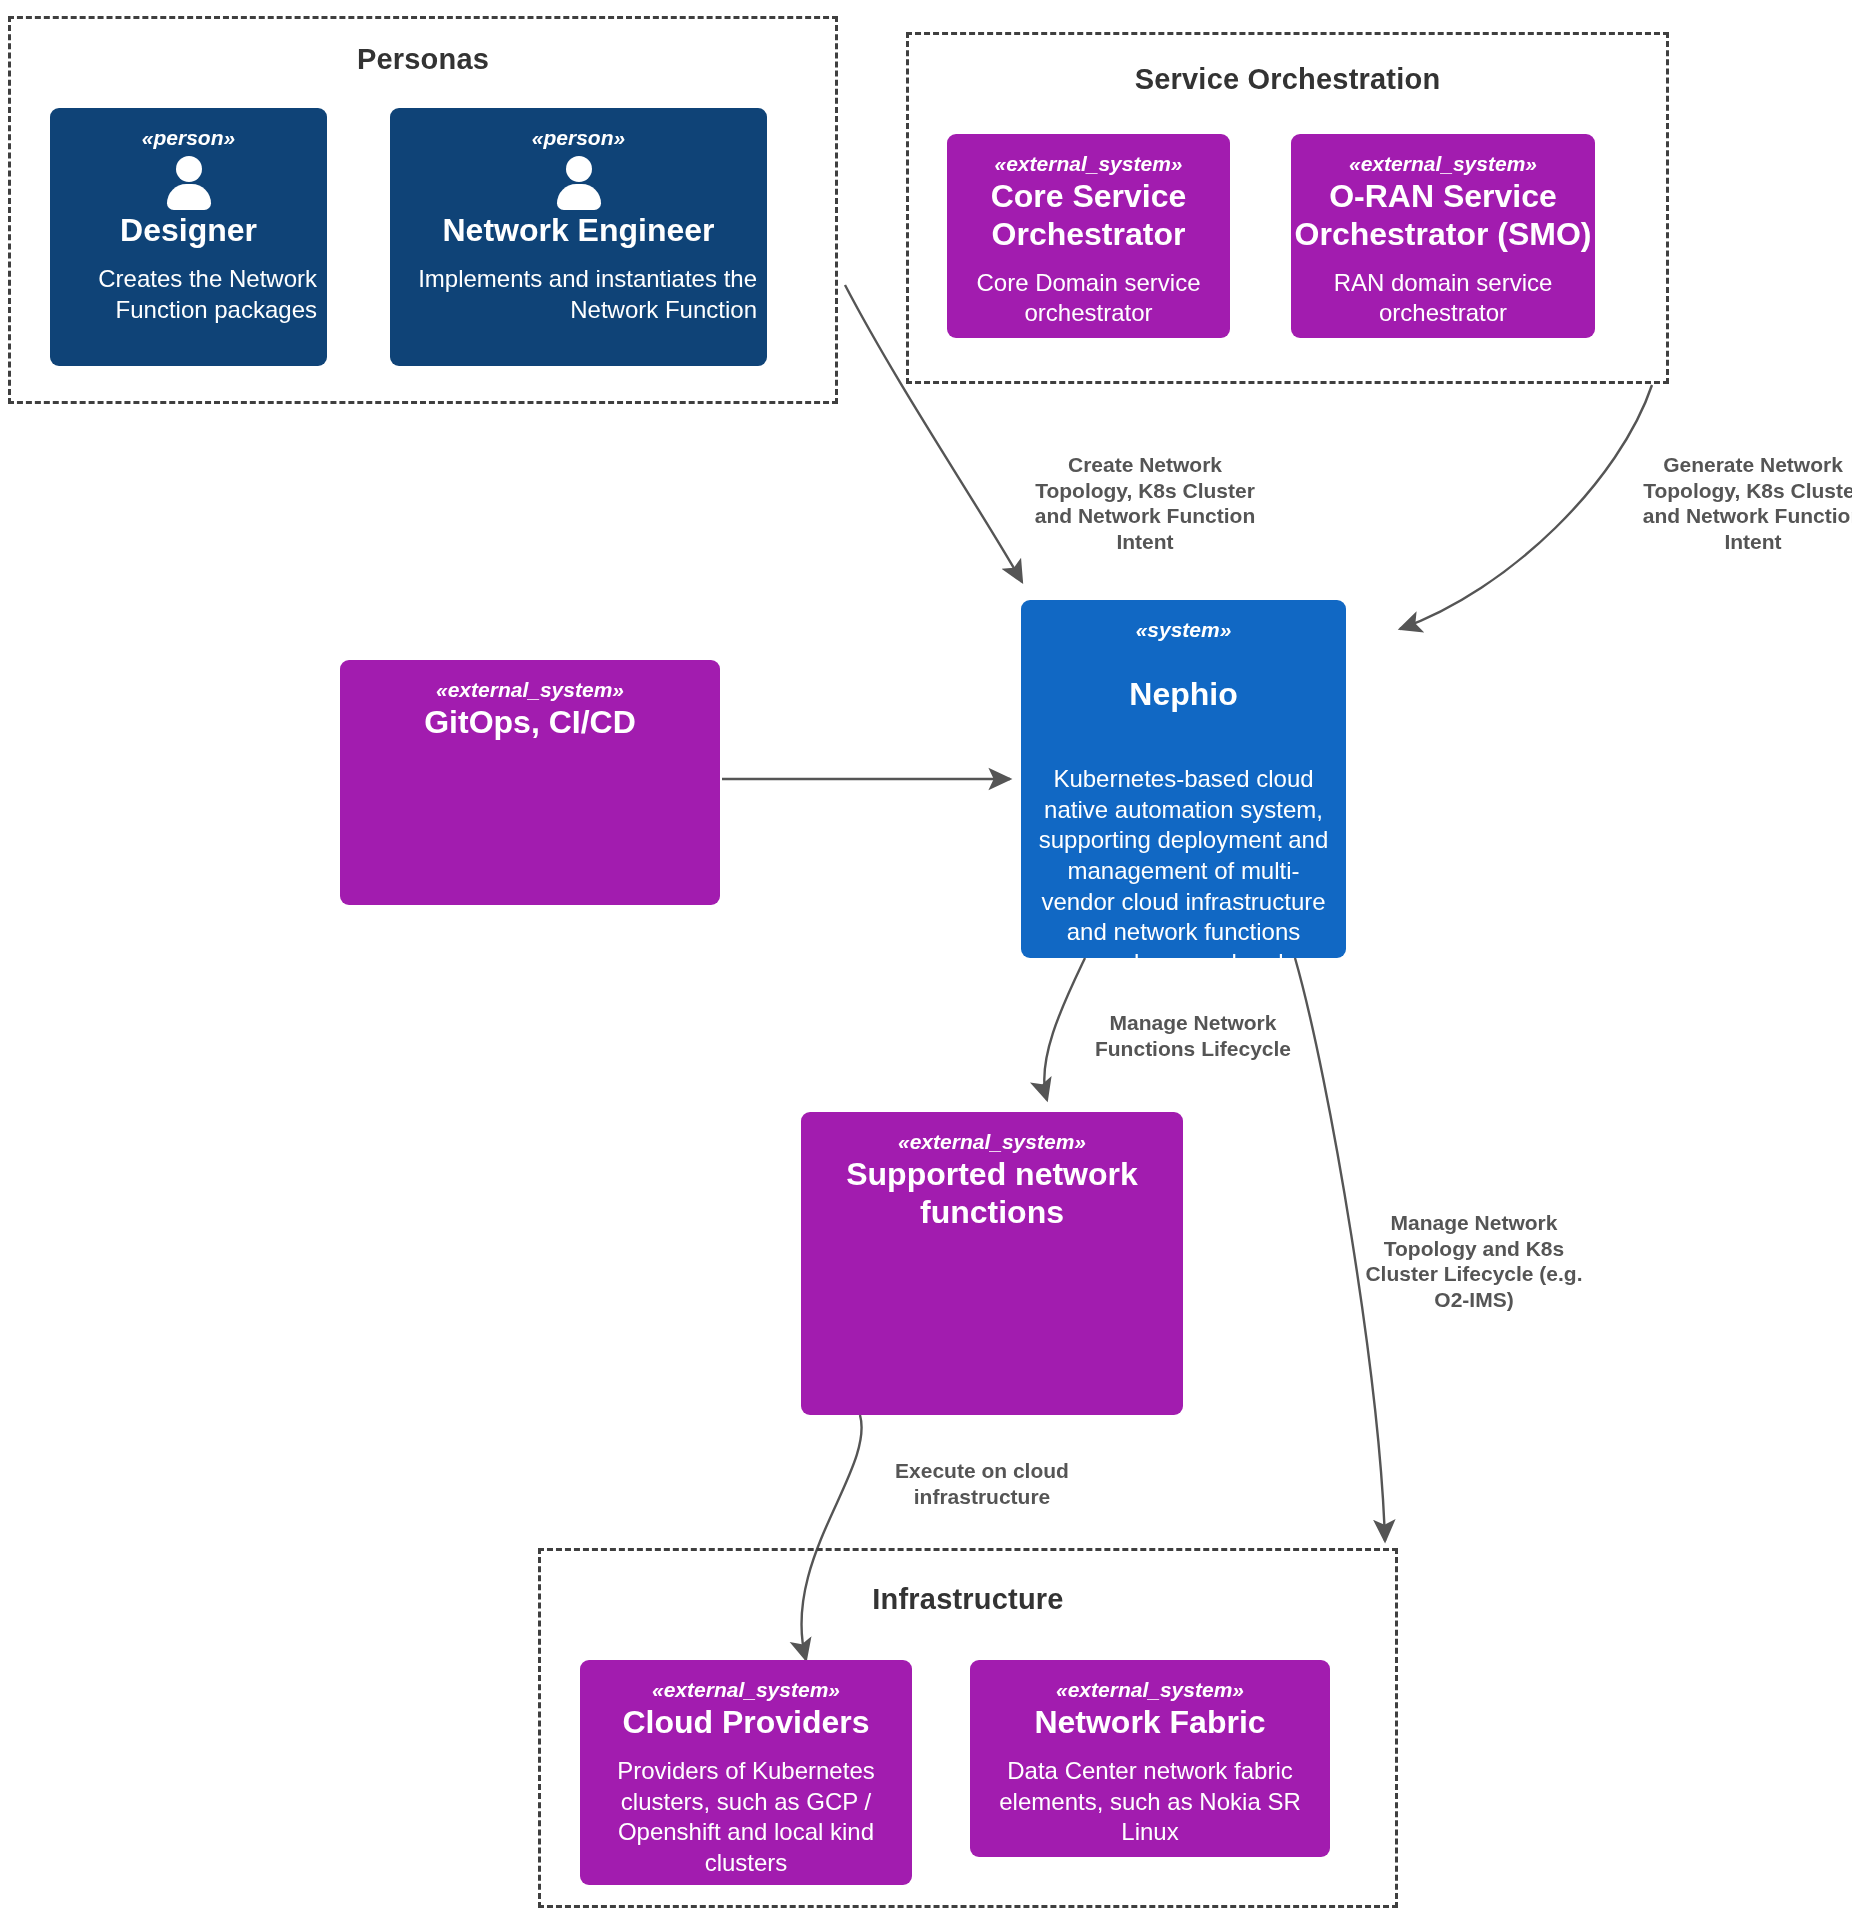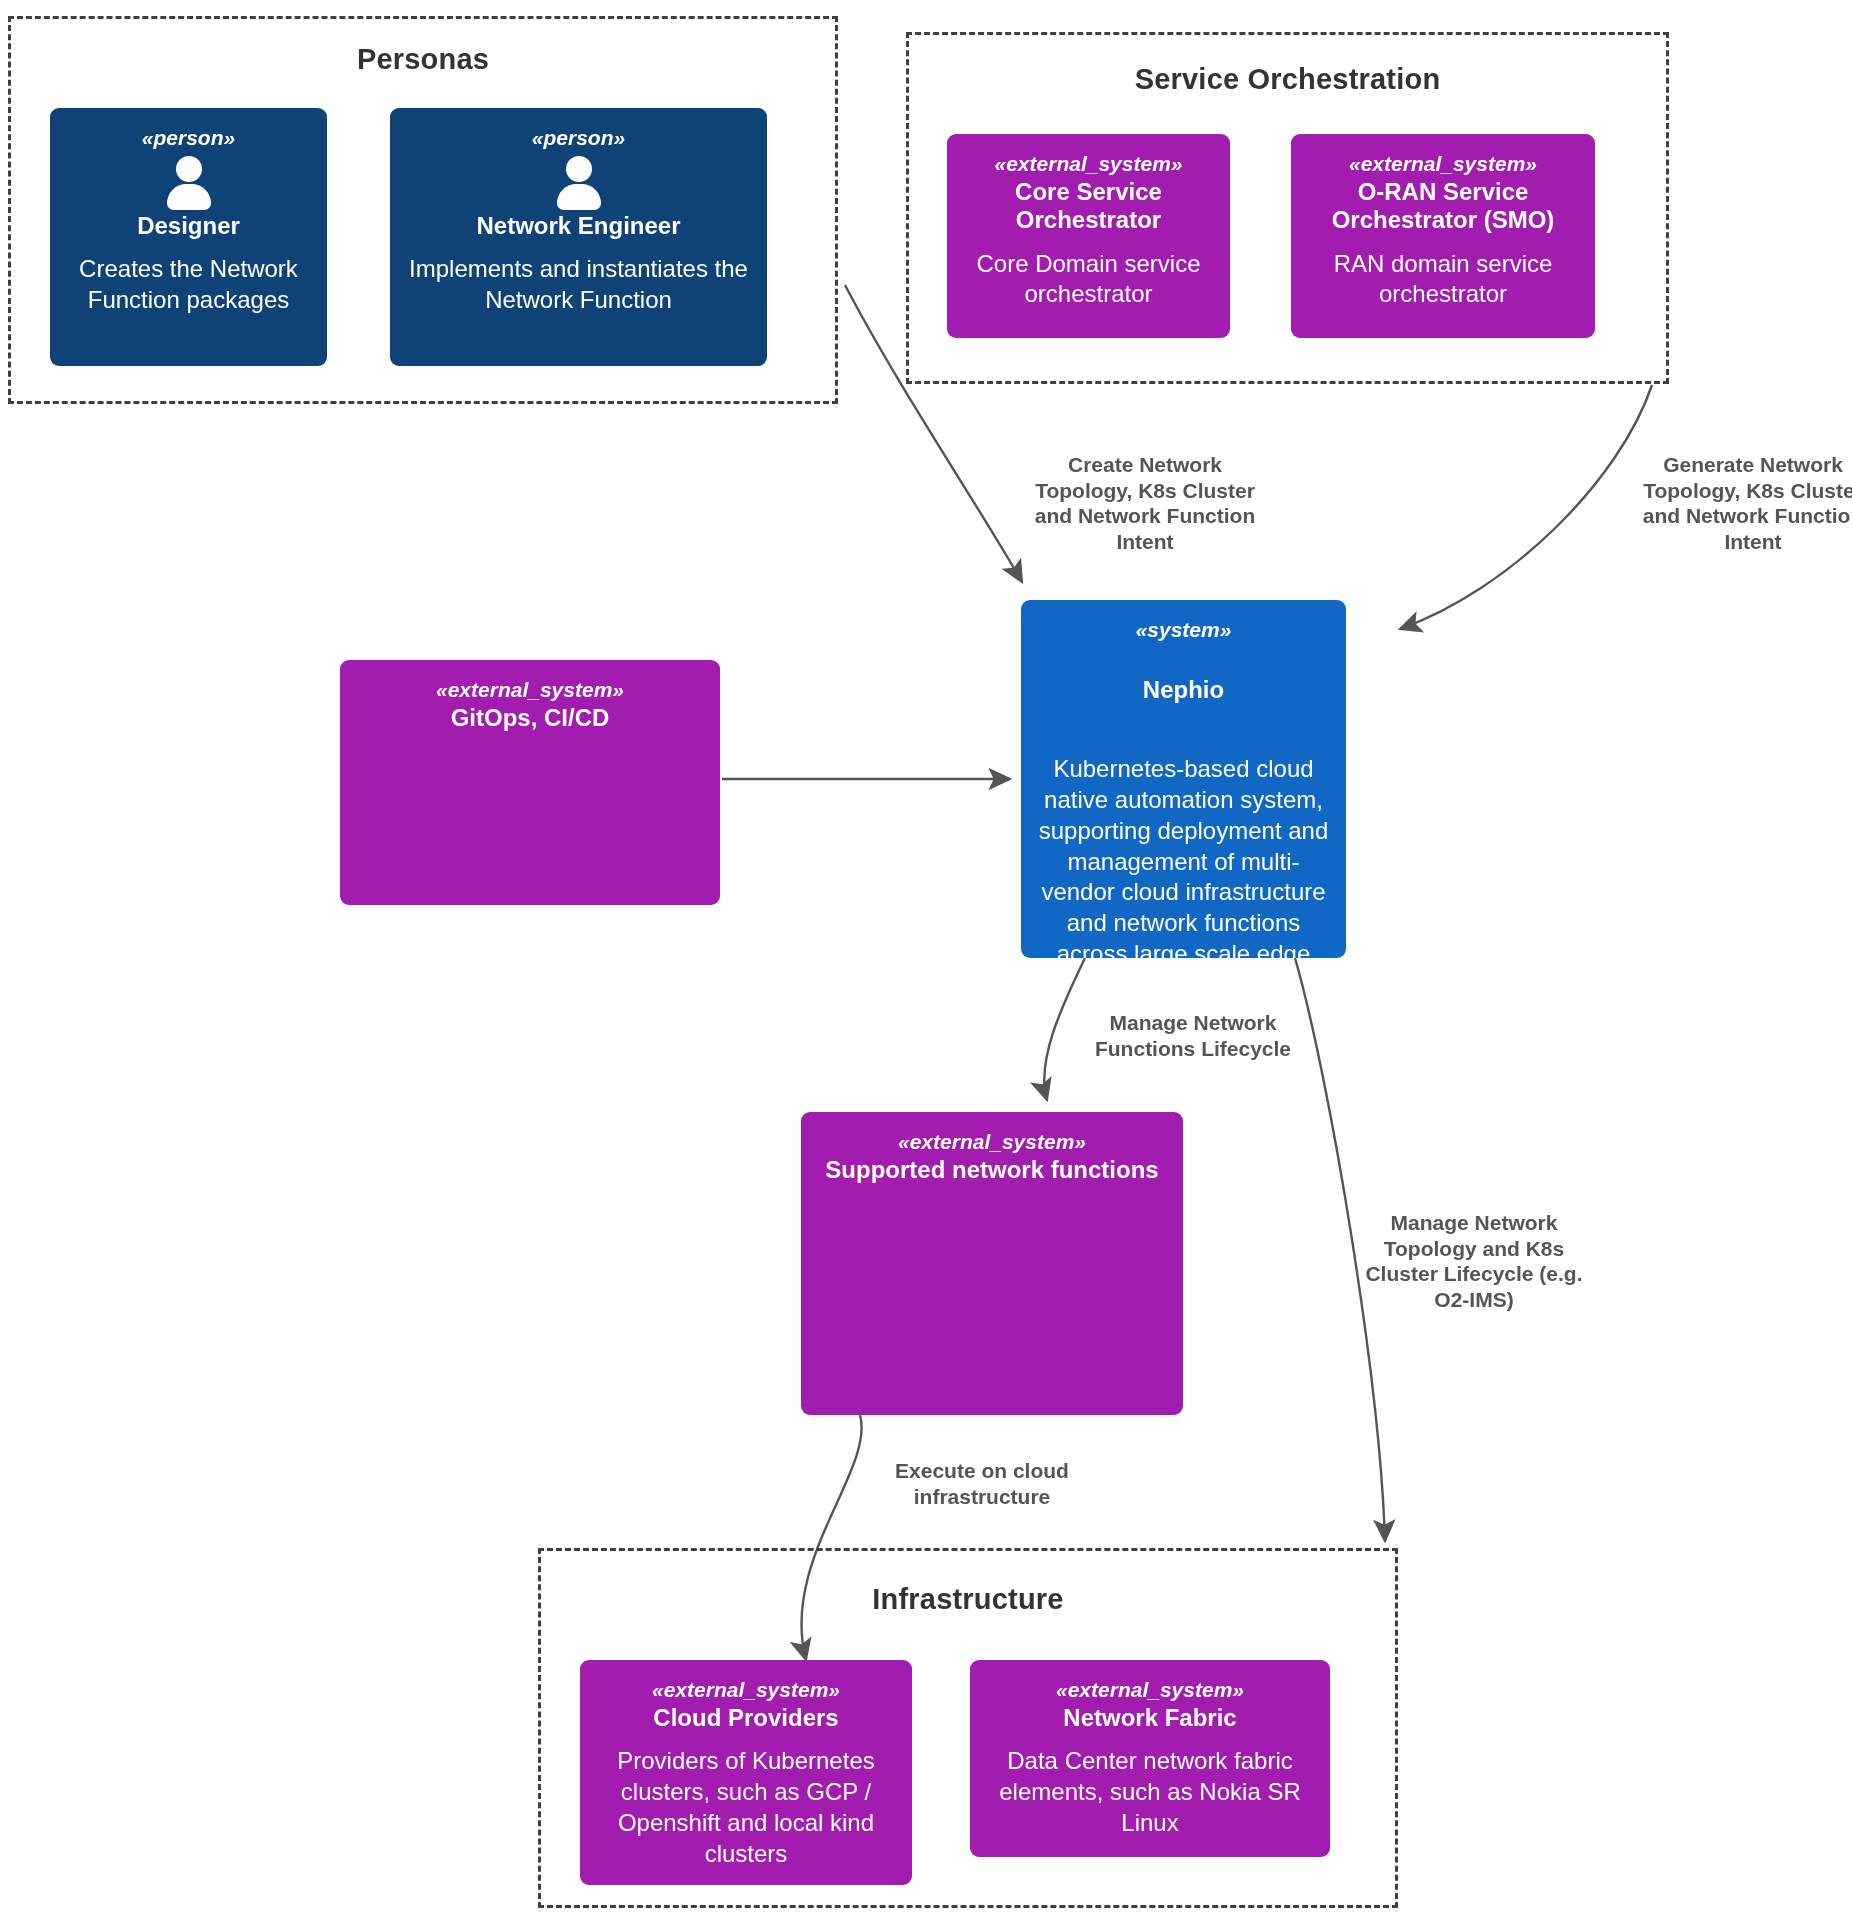--- a/index.html
+++ b/index.html
@@ -41,34 +41,34 @@
     position: absolute;
     box-sizing: border-box;
     border-radius: 9px;
     color: #ffffff;
     text-align: center;
     display: flex;
     flex-direction: column;
     align-items: center;
     overflow: hidden;
   }
-  .node.person   { background: #0F4377; }
+  .node.person   { background: #0F4377; text-align: right; }
   .node.external { background: #a21caf; }
   .node.system   { background: #1168C4; }
 
   .stereotype {
     font-style: italic;
     font-weight: bold;
     font-size: 21px;
     line-height: 1.15;
     margin-top: 18px;
   }
   .node-title {
     font-weight: bold;
-    font-size: 24px;
+    font-size: 32px;
     line-height: 1.18;
     margin-top: 2px;
   }
   .node-desc {
     font-size: 24px;
     line-height: 1.28;
     margin-top: 14px;
     padding: 0 10px;
   }
 

